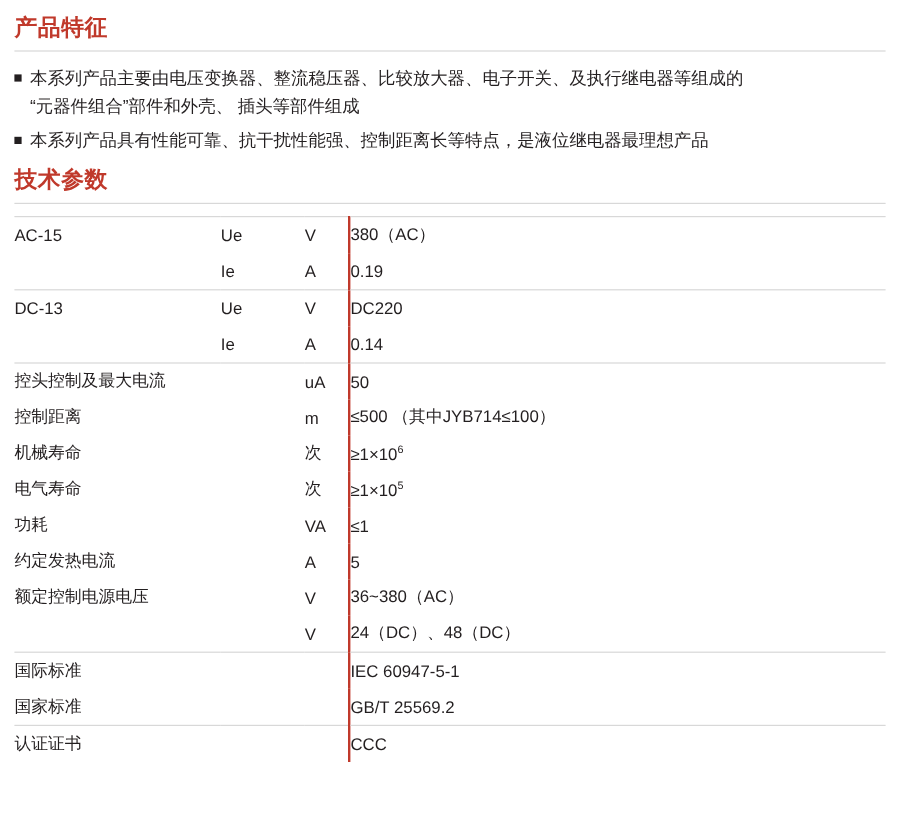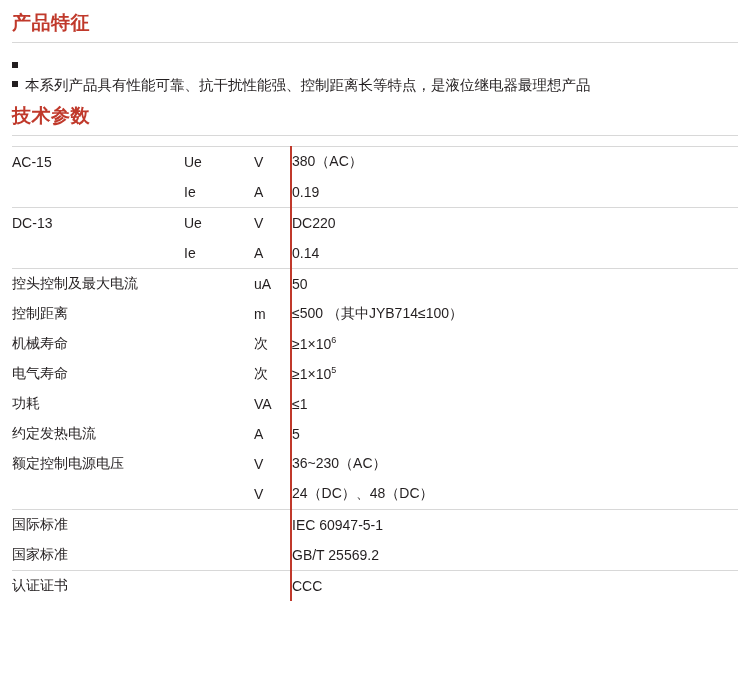--- a/index.html
+++ b/index.html
@@ -98,20 +98,24 @@
 
 <div class="page">
 
   <h2 class="section-title">产品特征</h2>
 
   <ul class="bullets">
     <li class="bullet-row">
       <span class="bullet-mark">
           <i></i>
         </span>
+      <span class="bullet-text">
+        <span>本系列产品主要由电压变换器、整流稳压器、比较放大器、电子开关、及执行继电器等组成的</span>
+        <span class="line2">“元器件组合”部件和外壳、  插头等部件组成</span>
+      </span>
     </li>
     <li class="bullet-row">
       <span class="bullet-mark">
           <i></i>
         </span>
       <span class="bullet-text">
         <span>本系列产品具有性能可靠、抗干扰性能强、控制距离长等特点，是液位继电器最理想产品</span>
       </span>
     </li>
   </ul>
@@ -177,21 +181,21 @@
         <tr>
           <td class="c-name">约定发热电流</td>
           <td class="c-sym"></td>
           <td class="c-unit">A</td>
           <td class="c-val">5</td>
         </tr>
         <tr>
           <td class="c-name">额定控制电源电压</td>
           <td class="c-sym"></td>
           <td class="c-unit">V</td>
-          <td class="c-val">36~230（AC）</td>
+          <td class="c-val">36~380（AC）</td>
         </tr>
         <tr>
           <td class="c-name"></td>
           <td class="c-sym"></td>
           <td class="c-unit">V</td>
           <td class="c-val">24（DC）、48（DC）</td>
         </tr>
         <tr class="grp-top">
           <td class="c-name">国际标准</td>
           <td class="c-sym"></td>

